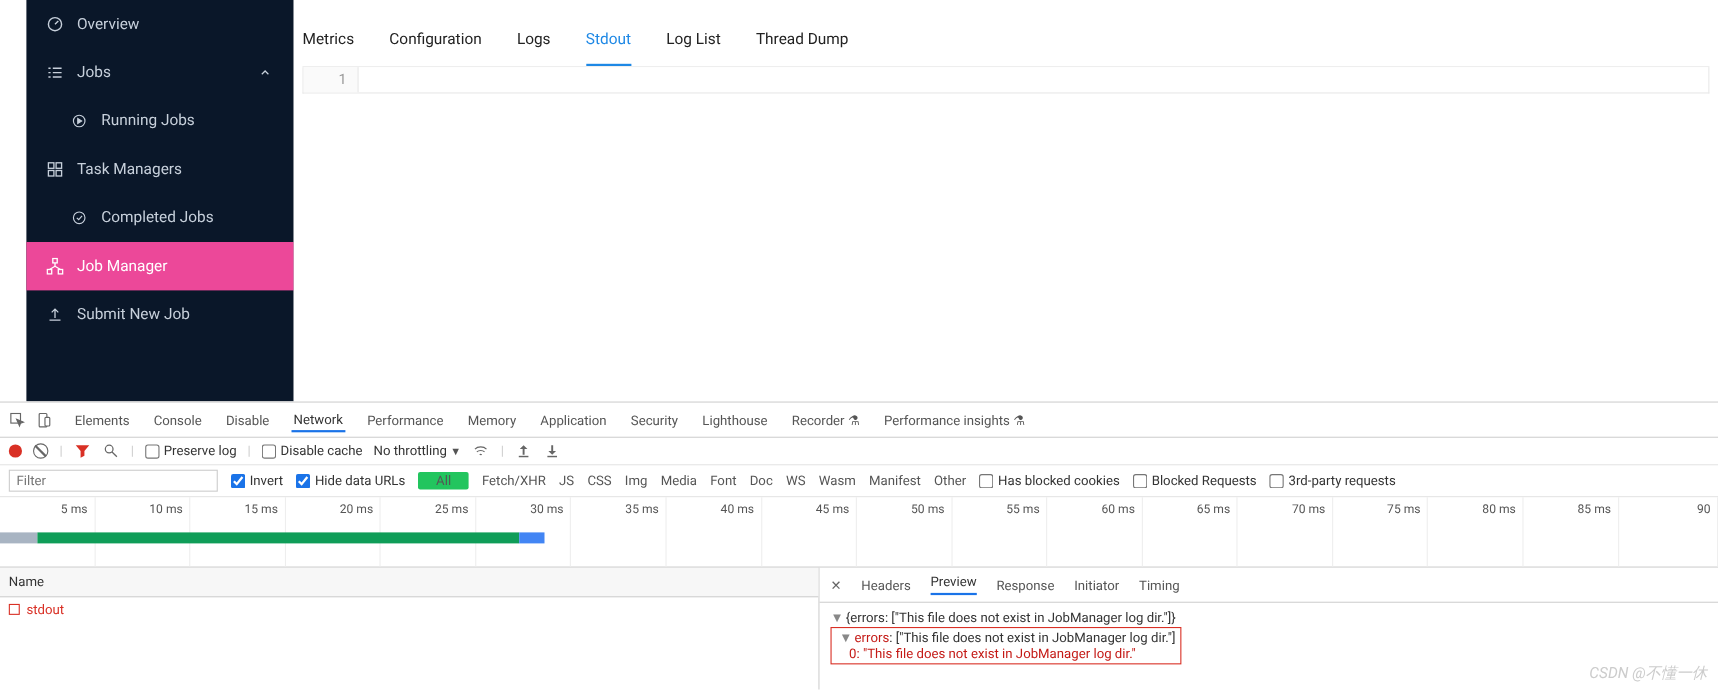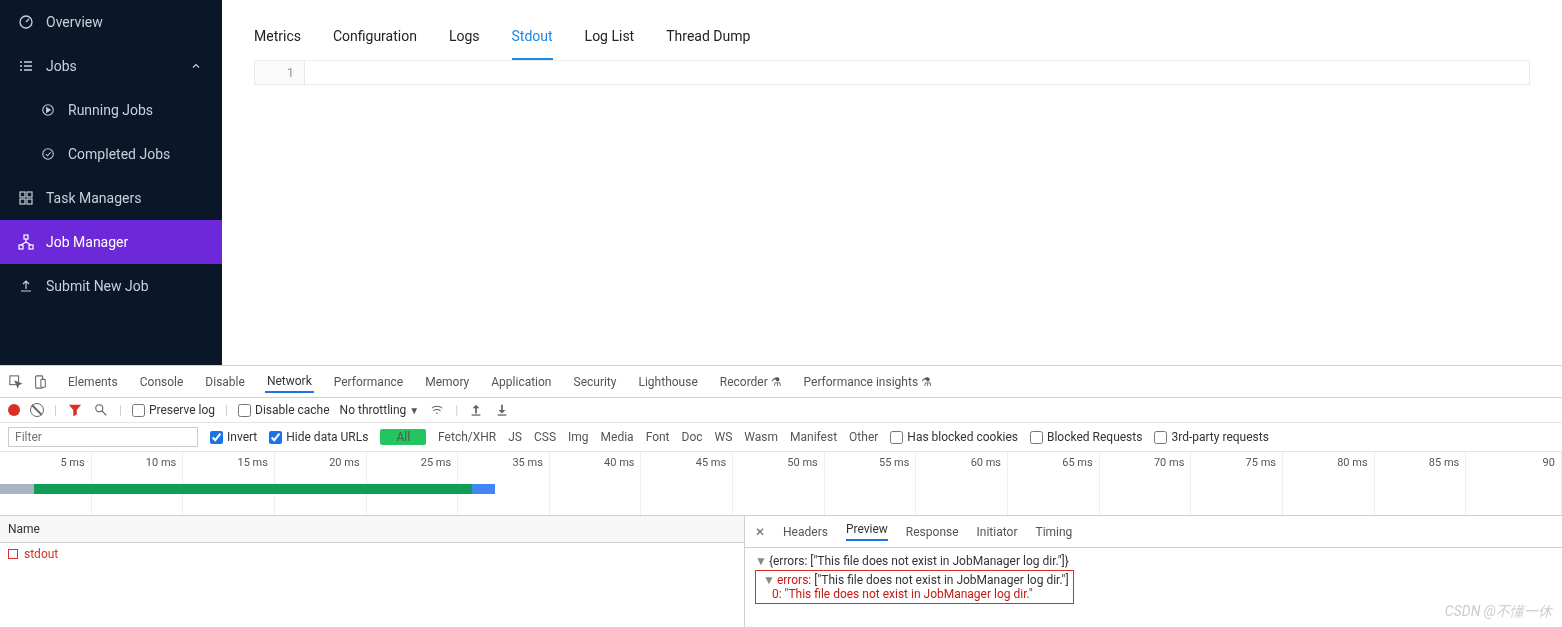--- a/index.html
+++ b/index.html
@@ -1,25 +1,25 @@
 <!DOCTYPE html>
 <html><head>
 <meta charset="utf-8">
 <style>
 * { margin:0; padding:0; box-sizing:border-box; font-family:-apple-system,BlinkMacSystemFont,"Segoe UI",Roboto,sans-serif; }
 body { width:1562px; height:627px; overflow:hidden; background:#fff; display:flex; flex-direction:column; }
 .top-area { display:flex; height:365px; }
-.sidebar { width:222px; background:#0a1729; color:#c7d0db; display:flex; flex-direction:column; font-size:14px; }
+.sidebar { width:243px; background:#0a1729; color:#c7d0db; display:flex; flex-direction:column; font-size:14px;margin-left:24px; }
 .sb-item { display:flex; align-items:center; padding:14px 18px; cursor:pointer; gap:12px; }
-.sb-item.active { background:#6d28d9; color:#fff; }
+.sb-item.active { background:#ec4899; color:#fff; }
 .sb-item .lbl { flex:1; }
 .sb-sub { padding-left:40px; }
 .sb-expand { margin-left:auto; }
 .ico { width:16px; height:16px; display:inline-flex; align-items:center; justify-content:center; flex-shrink:0; }
-.main { flex:1; background:#fff; display:flex; flex-direction:column; padding:0 32px; }
+.main { flex:1; background:#fff; display:flex; flex-direction:column; padding:0 8px; }
 .tabs { display:flex; gap:32px; border-bottom:1px solid #eee; margin-top:12px; }
 .tab { padding:16px 0 14px; font-size:14px; color:#222; cursor:pointer; border-bottom:2px solid transparent; }
 .tab.active { color:#1e88e5; border-bottom-color:#1e88e5; }
 .editor { border:1px solid #e8e8e8; border-top:none; display:flex; }
 .gutter { width:50px; text-align:right; padding:4px 10px 4px 0; color:#999; font-size:13px; border-right:1px solid #e8e8e8; background:#fafafa; }
 .codearea { flex:1; padding:4px 8px; }
 
 .devtools { flex:1; display:flex; flex-direction:column; border-top:1px solid #d0d0d0; font-size:12px; color:#333; background:#fff; }
 .dt-tabs { display:flex; align-items:center; gap:18px; padding:4px 8px; border-bottom:1px solid #d0d0d0; }
 .dt-tabs .dt-tab { padding:4px 2px; cursor:pointer; color:#555; }
@@ -91,39 +91,39 @@
     </div>
     <div class="sb-item sb-sub">
       <span class="ico">
           <svg viewBox="0 0 16 16" width="14" height="14" fill="none" stroke="#c7d0db" stroke-width="1.2">
             <circle cx="8" cy="8" r="6"></circle>
             <path d="M6.5 5.5v5l4-2.5z" fill="#c7d0db"></path>
           </svg>
         </span>
       <span class="lbl">Running Jobs</span>
     </div>
-    <div class="sb-item sb-sub">
-      <span class="ico">
-          <svg viewBox="0 0 16 16" width="14" height="14" fill="none" stroke="#c7d0db" stroke-width="1.2">
-            <circle cx="8" cy="8" r="6"></circle>
-            <path d="M5.5 8l2 2 3.5-4"></path>
-          </svg>
-        </span>
-      <span class="lbl">Completed Jobs</span>
-    </div>
     <div class="sb-item">
       <span class="ico">
           <svg viewBox="0 0 16 16" width="16" height="16" fill="none" stroke="#c7d0db" stroke-width="1.2">
             <rect x="2" y="2" width="5" height="5"></rect>
             <rect x="9" y="2" width="5" height="5"></rect>
             <rect x="2" y="9" width="5" height="5"></rect>
             <rect x="9" y="9" width="5" height="5"></rect>
           </svg>
         </span>
       <span class="lbl">Task Managers</span>
+    </div>
+    <div class="sb-item sb-sub">
+      <span class="ico">
+          <svg viewBox="0 0 16 16" width="14" height="14" fill="none" stroke="#c7d0db" stroke-width="1.2">
+            <circle cx="8" cy="8" r="6"></circle>
+            <path d="M5.5 8l2 2 3.5-4"></path>
+          </svg>
+        </span>
+      <span class="lbl">Completed Jobs</span>
     </div>
     <div class="sb-item active">
       <span class="ico">
           <svg viewBox="0 0 16 16" width="16" height="16" fill="none" stroke="#fff" stroke-width="1.2">
             <rect x="6" y="1" width="4" height="4"></rect>
             <rect x="1" y="11" width="4" height="4"></rect>
             <rect x="11" y="11" width="4" height="4"></rect>
             <path d="M8 5v3M8 8L3 11M8 8l5 3"></path>
           </svg>
         </span>
@@ -265,20 +265,21 @@
         <span>3rd-party requests</span>
       </label>
   </div>
 
   <div class="timeline">
     <div class="tcol">5 ms</div>
     <div class="tcol">10 ms</div>
     <div class="tcol">15 ms</div>
     <div class="tcol">20 ms</div>
     <div class="tcol">25 ms</div>
+    <div class="tcol">30 ms</div>
     <div class="tcol">35 ms</div>
     <div class="tcol">40 ms</div>
     <div class="tcol">45 ms</div>
     <div class="tcol">50 ms</div>
     <div class="tcol">55 ms</div>
     <div class="tcol">60 ms</div>
     <div class="tcol">65 ms</div>
     <div class="tcol">70 ms</div>
     <div class="tcol">75 ms</div>
     <div class="tcol">80 ms</div>

